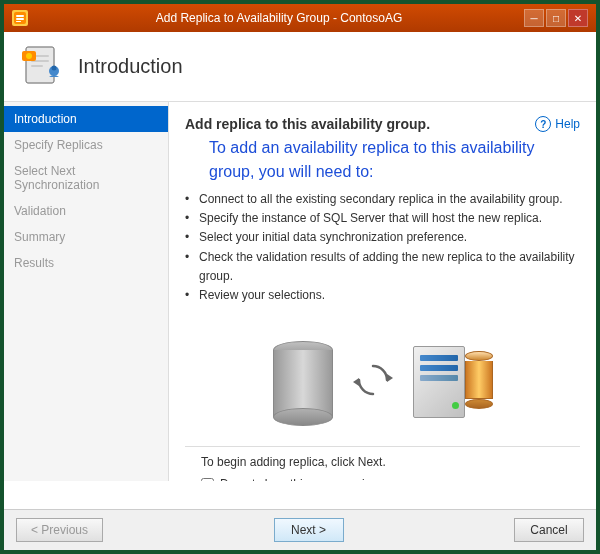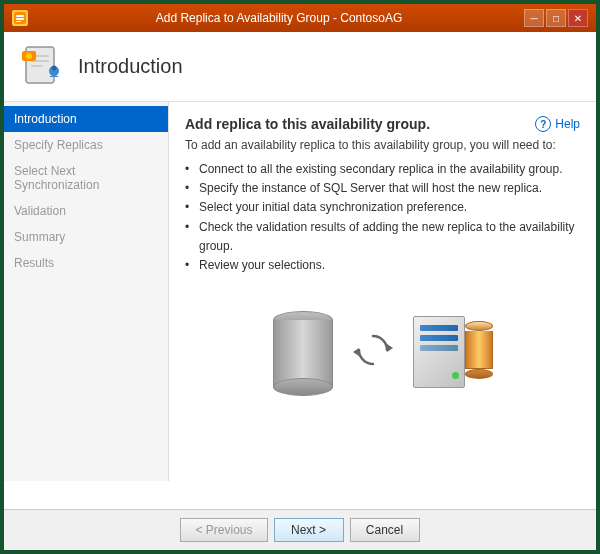--- a/index.html
+++ b/index.html
@@ -171,24 +171,25 @@
     }
 
     .description {
       font-size: 12px;
       color: #333;
       margin-bottom: 14px;
       line-height: 1.5;
     }
 
     .steps-title {
-      font-size: 12px;
-      color: #404040;
+      font-size: 16px;
+      color: #1d4ed8;
       margin-bottom: 6px;
       line-height: 1.5;
+      margin-left: 24px;
     }
 
     .steps-list {
       list-style: none;
       padding: 0;
       margin-bottom: 16px;
     }
 
     .steps-list li {
       font-size: 12px;
@@ -238,21 +239,21 @@
     .checkbox-label {
       font-size: 12px;
       color: #333;
     }
 
     .bottom-bar {
       background: #f0f0f0;
       border-top: 1px solid #ccc;
       padding: 8px 12px;
       display: flex;
-      justify-content: center;
+      justify-content: space-between;
       align-items: center;
       gap: 6px;
       flex-shrink: 0;
       margin-top: 28px;
     }
 
     .btn {
       padding: 4px 14px;
       font-size: 12px;
       border: 1px solid #aaa;
@@ -383,20 +384,27 @@
           </div>
 
           <div style="position:absolute; right:0; top:10px;">
             <div style="width:28px; height:10px; background:linear-gradient(to bottom,#ffddaa,#cc8833); border-radius:50%; border:1px solid #aa6622;"></div>
             <div style="width:28px; height:38px; background:linear-gradient(to right,#cc7722,#ffcc66,#cc7722); border:1px solid #aa6622; border-top:none;"></div>
             <div style="width:28px; height:10px; background:linear-gradient(to bottom,#cc8833,#aa6622); border-radius:50%; border:1px solid #aa6622;"></div>
           </div>
         </div>
       </div>
 
+      <div class="footer-area">
+        <div class="begin-text">To begin adding replica, click Next.</div>
+        <div class="checkbox-row">
+          <input type="checkbox" id="dontshow" style="">
+          <label for="dontshow" class="checkbox-label">Do not show this page again.</label>
+        </div>
+      </div>
     </div>
   </div>
 
   <div class="bottom-bar">
     <button class="btn" disabled="">&lt; Previous</button>
     <button class="btn btn-primary">Next &gt;</button>
     <button class="btn">Cancel</button>
   </div>
 </div>
 

